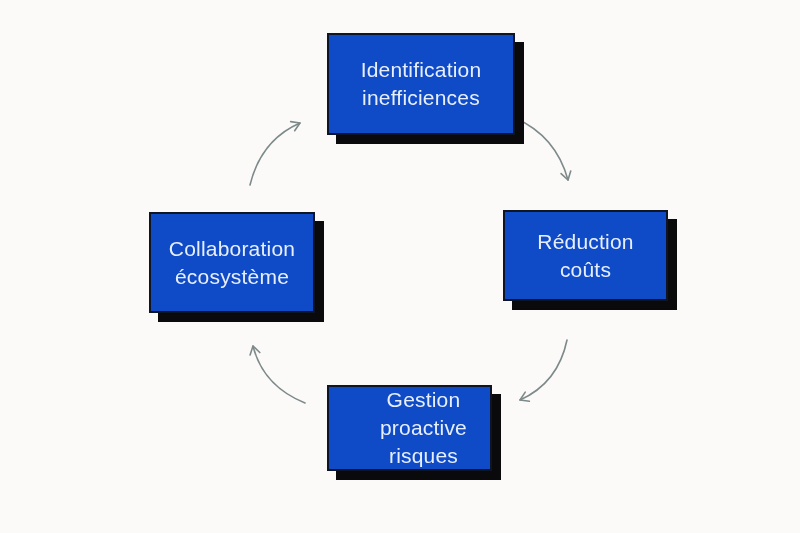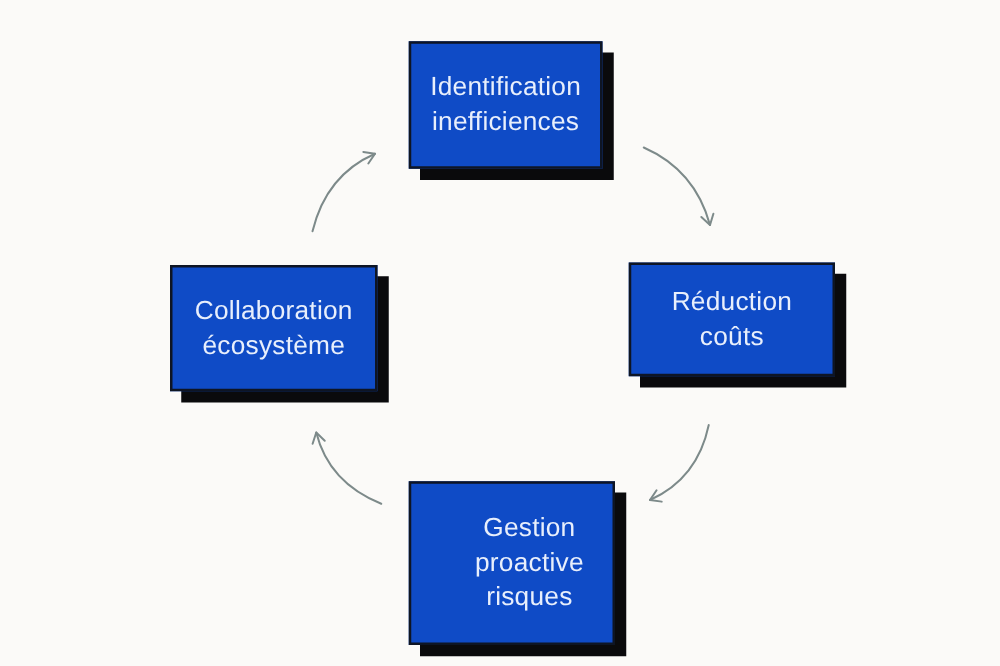--- a/index.html
+++ b/index.html
@@ -38,24 +38,24 @@
     box-sizing: border-box;
   }
   .node-label {
     color: var(--box_text, #e8effc);
     font-size: 21px;
     line-height: 1.32;
     text-align: center;
     white-space: pre-line;
     letter-spacing: 0.2px;
   }
-  .node-top    { left: 327px; top: 33px;  width: 155px; height: 102px; }
+  .node-top    { left: 327px; top: 33px;  width: 188px; height: 102px; }
   .node-right  { left: 503px; top: 210px; width: 165px; height: 91px; }
-  .node-bottom { left: 327px; top: 385px; width: 165px; height: 131px; padding-left: 28px; }
-  .node-left   { left: 136px; top: 212px; width: 166px; height: 101px; }
+  .node-bottom { left: 327px; top: 385px; width: 165px; height: 86px; padding-left: 28px; }
+  .node-left   { left: 149px; top: 212px; width: 166px; height: 101px; }
 </style>
 </head>
 <body>
 
 <div class="canvas">
 
   <svg class="arrow-layer" viewBox="0 0 800 533" xmlns="http://www.w3.org/2000/svg">
     <defs>
       <marker id="arrowhead" markerUnits="userSpaceOnUse" markerWidth="14" markerHeight="14" viewBox="0 0 14 14" refX="10" refY="7" orient="auto">
         <path d="M2,2 L10,7 L2,12" fill="none" stroke="#7d8a8a" stroke-width="1.6" stroke-linecap="round" stroke-linejoin="round"></path>

